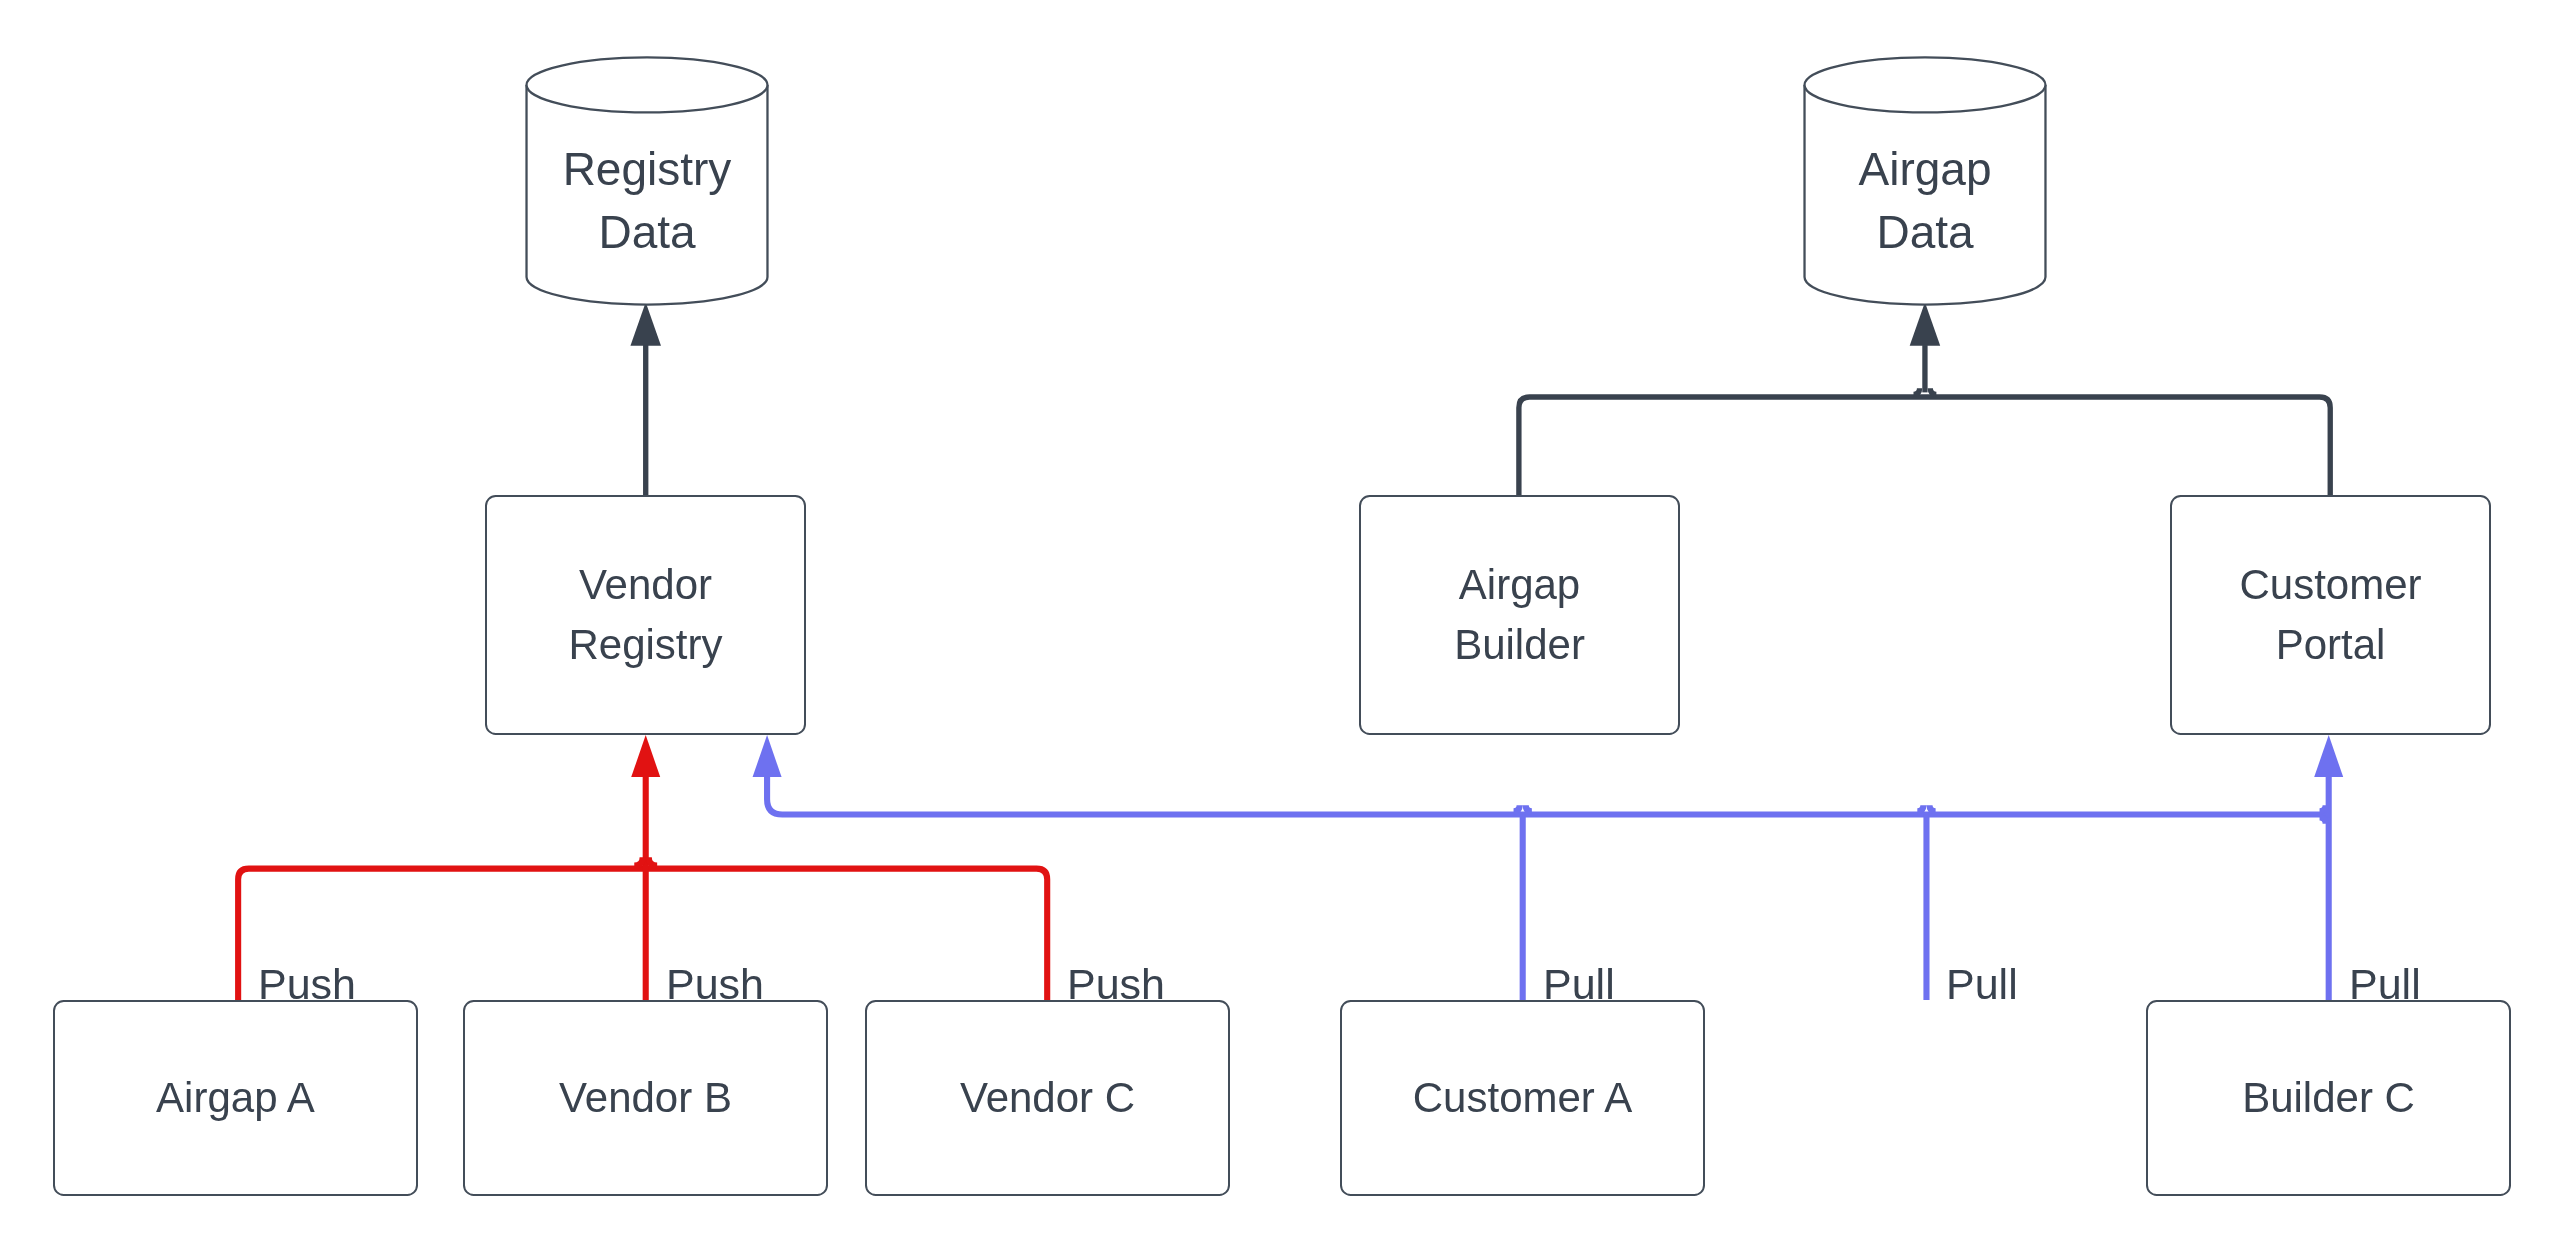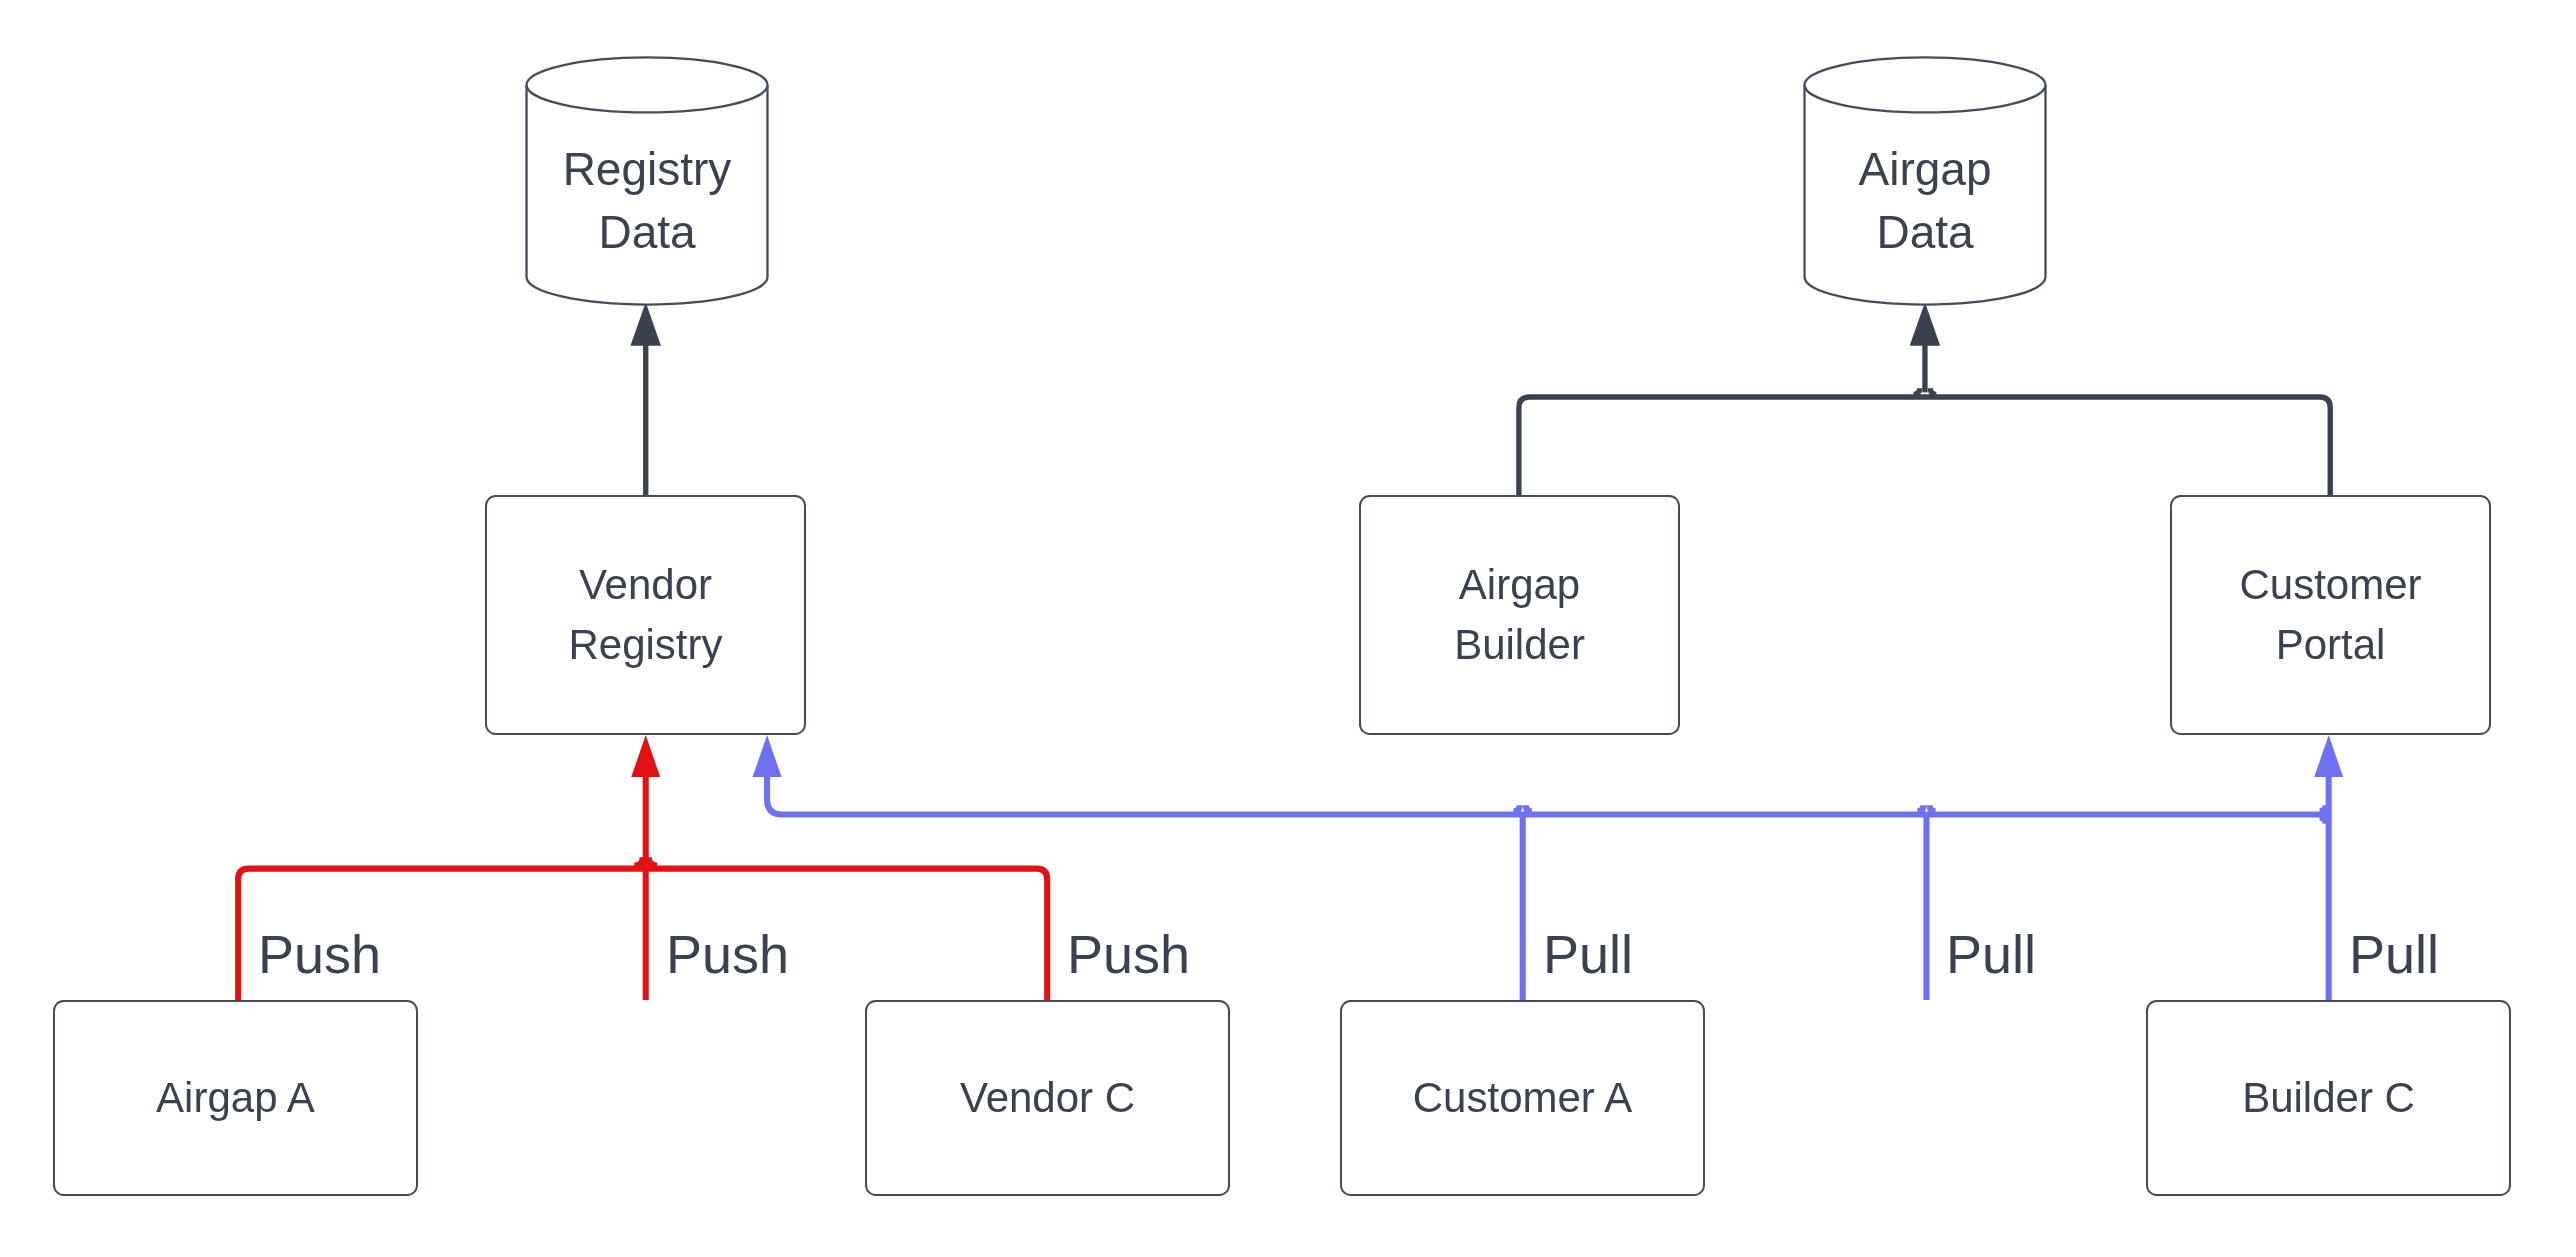--- a/index.html
+++ b/index.html
@@ -29,22 +29,22 @@
   .mid{top:495px; width:321px; height:240px;}
   .leaf{top:1000px; width:365px; height:196px;}
   .cyl{position:absolute; top:55px; width:244px; height:252px;}
   .cyl svg{position:absolute;left:0;top:0;}
   .cyl-shape{fill:var(--fill);stroke:var(--border);stroke-width:3;}
   .cyl-label{
     position:absolute; inset:0; display:flex; align-items:center; justify-content:center;
     padding-top:40px; text-align:center; font-size:46px; line-height:1.36; white-space:pre-line;
   }
   .edge-label{
-    position:absolute; top:931px; height:47px; line-height:47px;
-    font-size:54px; white-space:nowrap;
+    position:absolute; top:961px; height:47px; line-height:47px;
+    font-size:43px; white-space:nowrap;
   }
 </style>
 </head>
 <body>
 
 <div class="canvas">
 
   <svg class="wires" viewBox="0 0 3375 1648">
 
     <g>
@@ -106,20 +106,23 @@
 Builder</span>
   </div>
   <div class="node mid" style="left:2170px">
     <span>Customer
 Portal</span>
   </div>
 
   <div class="node leaf" style="left:53px">
     <span>Airgap A</span>
   </div>
+  <div class="node leaf" style="left:463px">
+    <span>Vendor B</span>
+  </div>
   <div class="node leaf" style="left:1340px">
     <span>Customer A</span>
   </div>
   <div class="node leaf" style="left:865px">
     <span>Vendor C</span>
   </div>
   <div class="node leaf" style="left:2146px">
     <span>Builder C</span>
   </div>
 

